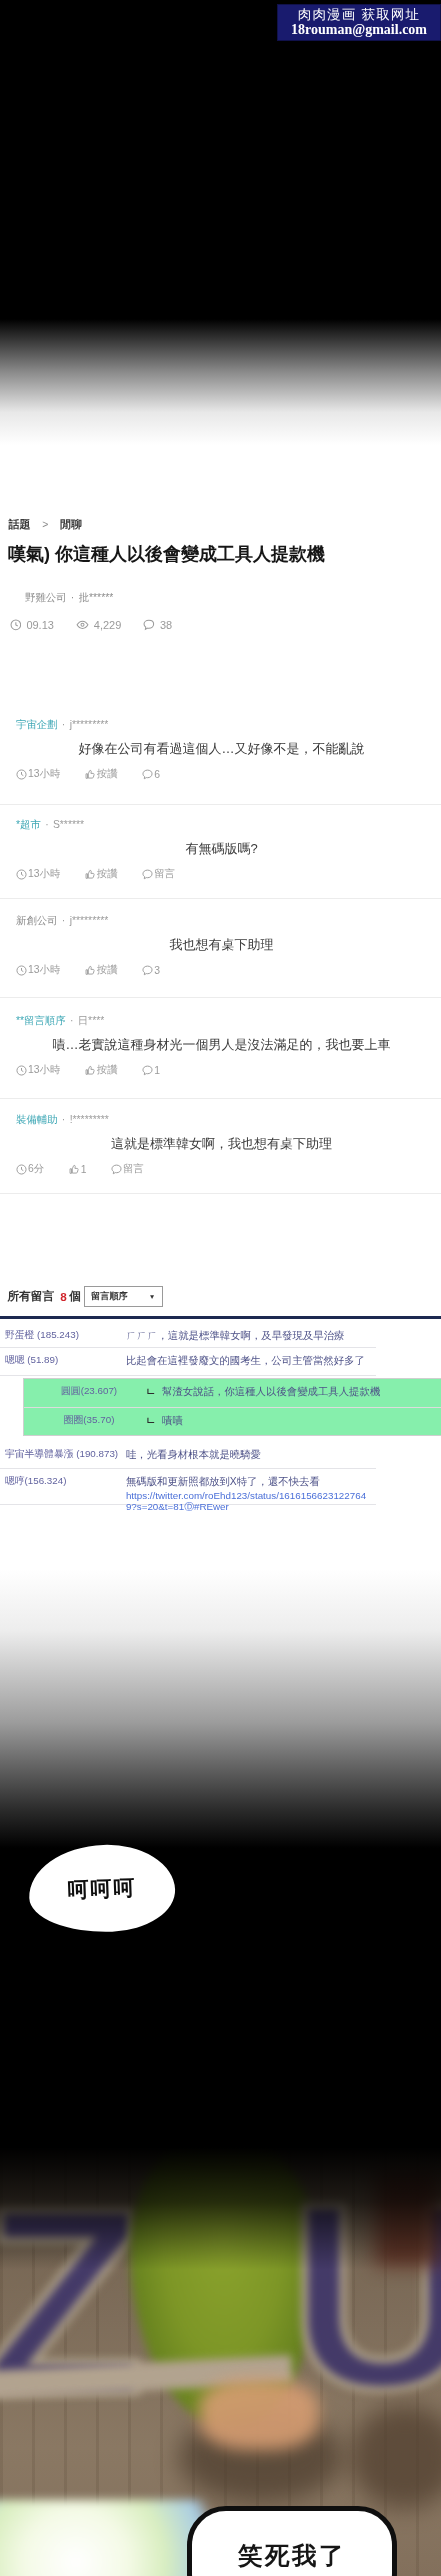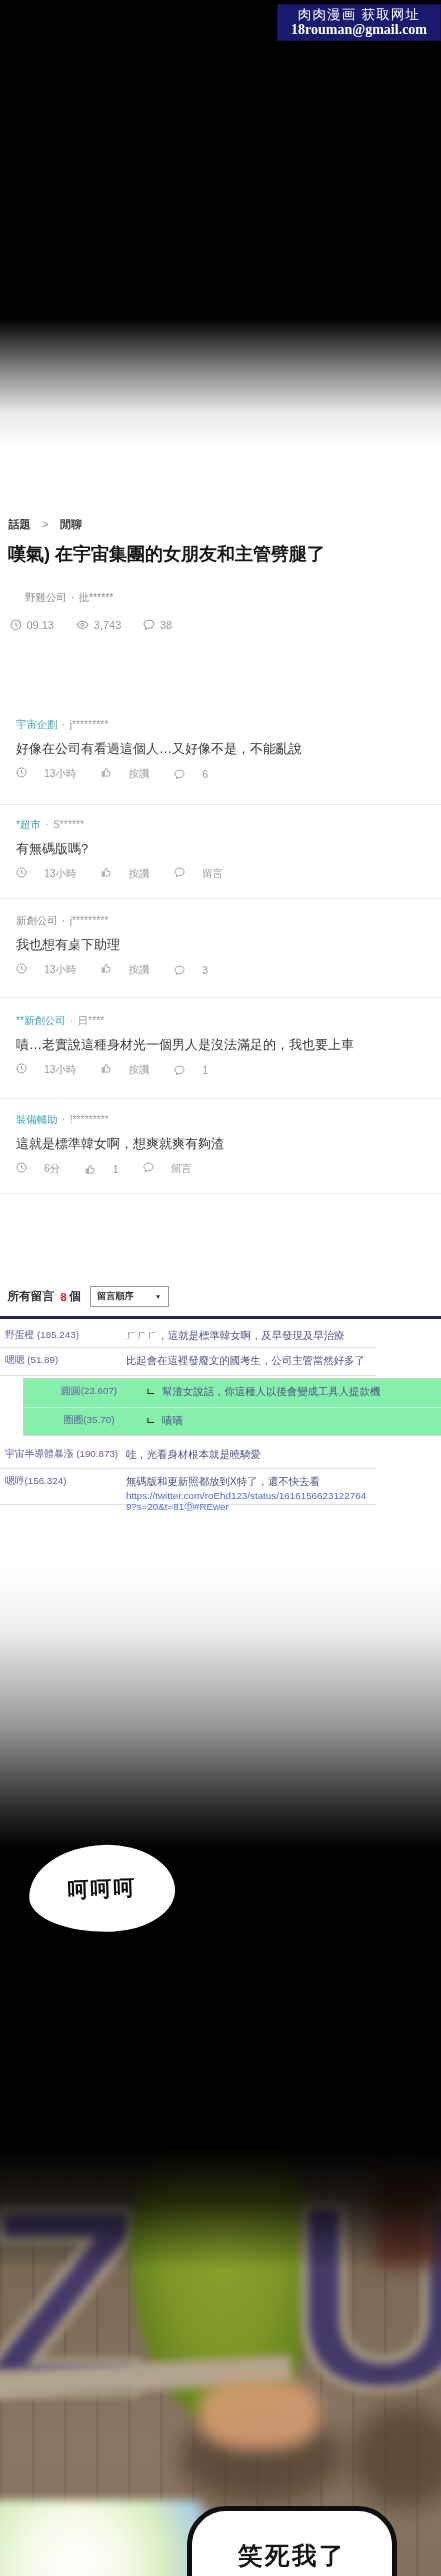--- a/index.html
+++ b/index.html
@@ -29,28 +29,28 @@
   .stats { position:absolute; left:9.8px; top:174px; display:flex; gap:22px; align-items:center; color:#9a9a9a; font-size:11px; }
   .stat { display:flex; align-items:center; gap:4.9px; }
   .icon svg { display:block; }
 
   .cmt { position:absolute; left:16px; width:411px; }
   .cmt-head { font-size:10.4px; margin-bottom:8px; }
   .org { color:#3da7b5; }
   .org.gray { color:#8d8d8d; }
   .cid { color:#9b9b9b; }
   .cmt-head .dot { color:#9b9b9b; }
-  .cmt-text { font-size:13px; color:#3a3a3a; line-height:17px; margin-bottom:10.4px; font-weight:500;}
+  .cmt-text { font-size:13px; color:#3a3a3a; line-height:17px; margin-bottom:10.4px; font-weight:500;text-align:center;}
   .cmt-meta { display:flex; gap:24.5px; align-items:center; color:#9a9a9a; font-size:10.4px; }
-  .cmt-meta .m { display:flex; align-items:flex-start; gap:17px; }
+  .cmt-meta .m { display:flex; align-items:center; gap:1px; }
   .divider { position:absolute; left:0; width:442px; height:0.6px; background:#ececec; }
 
   .allc { position:absolute; left:7.4px; top:841px; font-size:11.7px; font-weight:bold; color:#333; display:flex; align-items:center; }
   .allc-count { color:#d0262c; margin:0 2.5px 0 6.1px; }
-  .sort-box { display:inline-flex; align-items:center; gap:21px; margin-left:9px; border:0.6px solid #9a9a9a;
+  .sort-box { display:inline-flex; align-items:center; gap:21px; margin-left:3px; border:0.6px solid #9a9a9a;
     padding:3.1px 6.1px; font-size:9.2px; font-weight:bold; color:#333; background:#fff; }
   .caret { font-size:6.7px; }
   .navybar { position:absolute; left:0; top:871px; width:442px; height:3.1px; background:#1d2950; }
 
   .trow { position:absolute; left:0; width:376px; display:flex; align-items:flex-start; border-bottom:0.6px solid #e4e4e8; padding:5.5px 3.7px 0 4.9px; }
   .tnick { flex:0 0 121px; font-size:9.8px; color:#62639f; }
   .ttext { font-size:10.4px; color:#4e5288; line-height:14.7px; }
   .tcol { display:flex; flex-direction:column; gap:1.2px; }
   .tlink { font-size:9.8px; color:#4a6fd8; text-decoration:none; word-break:break-all; }
   .rbox { position:absolute; left:23px; width:418px; border:0.6px solid #cfcfcf; border-right:none; background:#86efac;text-align:center; }
@@ -113,21 +113,21 @@
   <div class="grad-top"></div>
 
   <section class="forum">
 
     <div class="crumbs">
       <span>話題</span>
       <span class="chev">&gt;</span>
       <span>閒聊</span>
     </div>
 
-    <h1 class="post-title">嘆氣) 在宇宙集團的女朋友和主管劈腿了</h1>
+    <h1 class="post-title">嘆氣) 你這種人以後會變成工具人提款機</h1>
 
     <div class="post-author">
       <span>野雞公司</span><span class="dot">·</span><span>批******</span>
     </div>
 
     <div class="stats">
       <span class="stat">
         <span class="icon">
             <svg width="11.7" height="11.7" viewBox="0 0 16 16" fill="none" stroke="#9a9a9a" stroke-width="1.4">
               <circle cx="8" cy="8" r="6.6"></circle>
@@ -136,21 +136,21 @@
           </span>
         <span>09.13</span>
       </span>
       <span class="stat">
         <span class="icon">
             <svg width="13" height="11.7" viewBox="0 0 18 16" fill="none" stroke="#9a9a9a" stroke-width="1.4">
               <path d="M1.5 8c2-3.4 4.6-5 7.5-5s5.5 1.6 7.5 5c-2 3.4-4.6 5-7.5 5S3.5 11.4 1.5 8z"></path>
               <circle cx="9" cy="8" r="2.1"></circle>
             </svg>
           </span>
-        <span>3,743</span>
+        <span>4,229</span>
       </span>
       <span class="stat">
         <span class="icon">
             <svg width="11.7" height="11.7" viewBox="0 0 16 16" fill="none" stroke="#9a9a9a" stroke-width="1.4">
               <path d="M8 1.6C4.3 1.6 1.4 4 1.4 7c0 1.7.9 3.2 2.4 4.2l-.5 3 3-1.7c.5.1 1.1.2 1.7.2 3.7 0 6.6-2.4 6.6-5.7S11.7 1.6 8 1.6z"></path>
             </svg>
           </span>
         <span>38</span>
       </span>
     </div>
@@ -255,21 +255,21 @@
               </svg>
             </span>
             <span>3</span>
           </span>
       </div>
     </article>
     <div class="divider" style="top:552px"></div>
 
     <article class="cmt" style="top:569px">
       <div class="cmt-head">
-        <span class="org">**新創公司</span><span class="dot">·</span><span class="cid">日****</span>
+        <span class="org">**留言順序</span><span class="dot">·</span><span class="cid">日****</span>
       </div>
       <p class="cmt-text">嘖…老實說這種身材光一個男人是沒法滿足的，我也要上車</p>
       <div class="cmt-meta">
         <span class="m">
             <span class="icon">
               <svg width="11" height="11" viewBox="0 0 16 16" fill="none" stroke="#9a9a9a" stroke-width="1.4">
                 <circle cx="8" cy="8" r="6.6"></circle>
                 <path d="M8 4.4V8l2.6 1.6"></path>
               </svg>
             </span>
@@ -292,21 +292,21 @@
             <span>1</span>
           </span>
       </div>
     </article>
     <div class="divider" style="top:653px"></div>
 
     <article class="cmt" style="top:668px">
       <div class="cmt-head">
         <span class="org">裝備輔助</span><span class="dot">·</span><span class="cid">!*********</span>
       </div>
-      <p class="cmt-text">這就是標準韓女啊，想爽就爽有夠渣</p>
+      <p class="cmt-text">這就是標準韓女啊，我也想有桌下助理</p>
       <div class="cmt-meta">
         <span class="m">
             <span class="icon">
               <svg width="11" height="11" viewBox="0 0 16 16" fill="none" stroke="#9a9a9a" stroke-width="1.4">
                 <circle cx="8" cy="8" r="6.6"></circle>
                 <path d="M8 4.4V8l2.6 1.6"></path>
               </svg>
             </span>
             <span>6分</span>
           </span>

